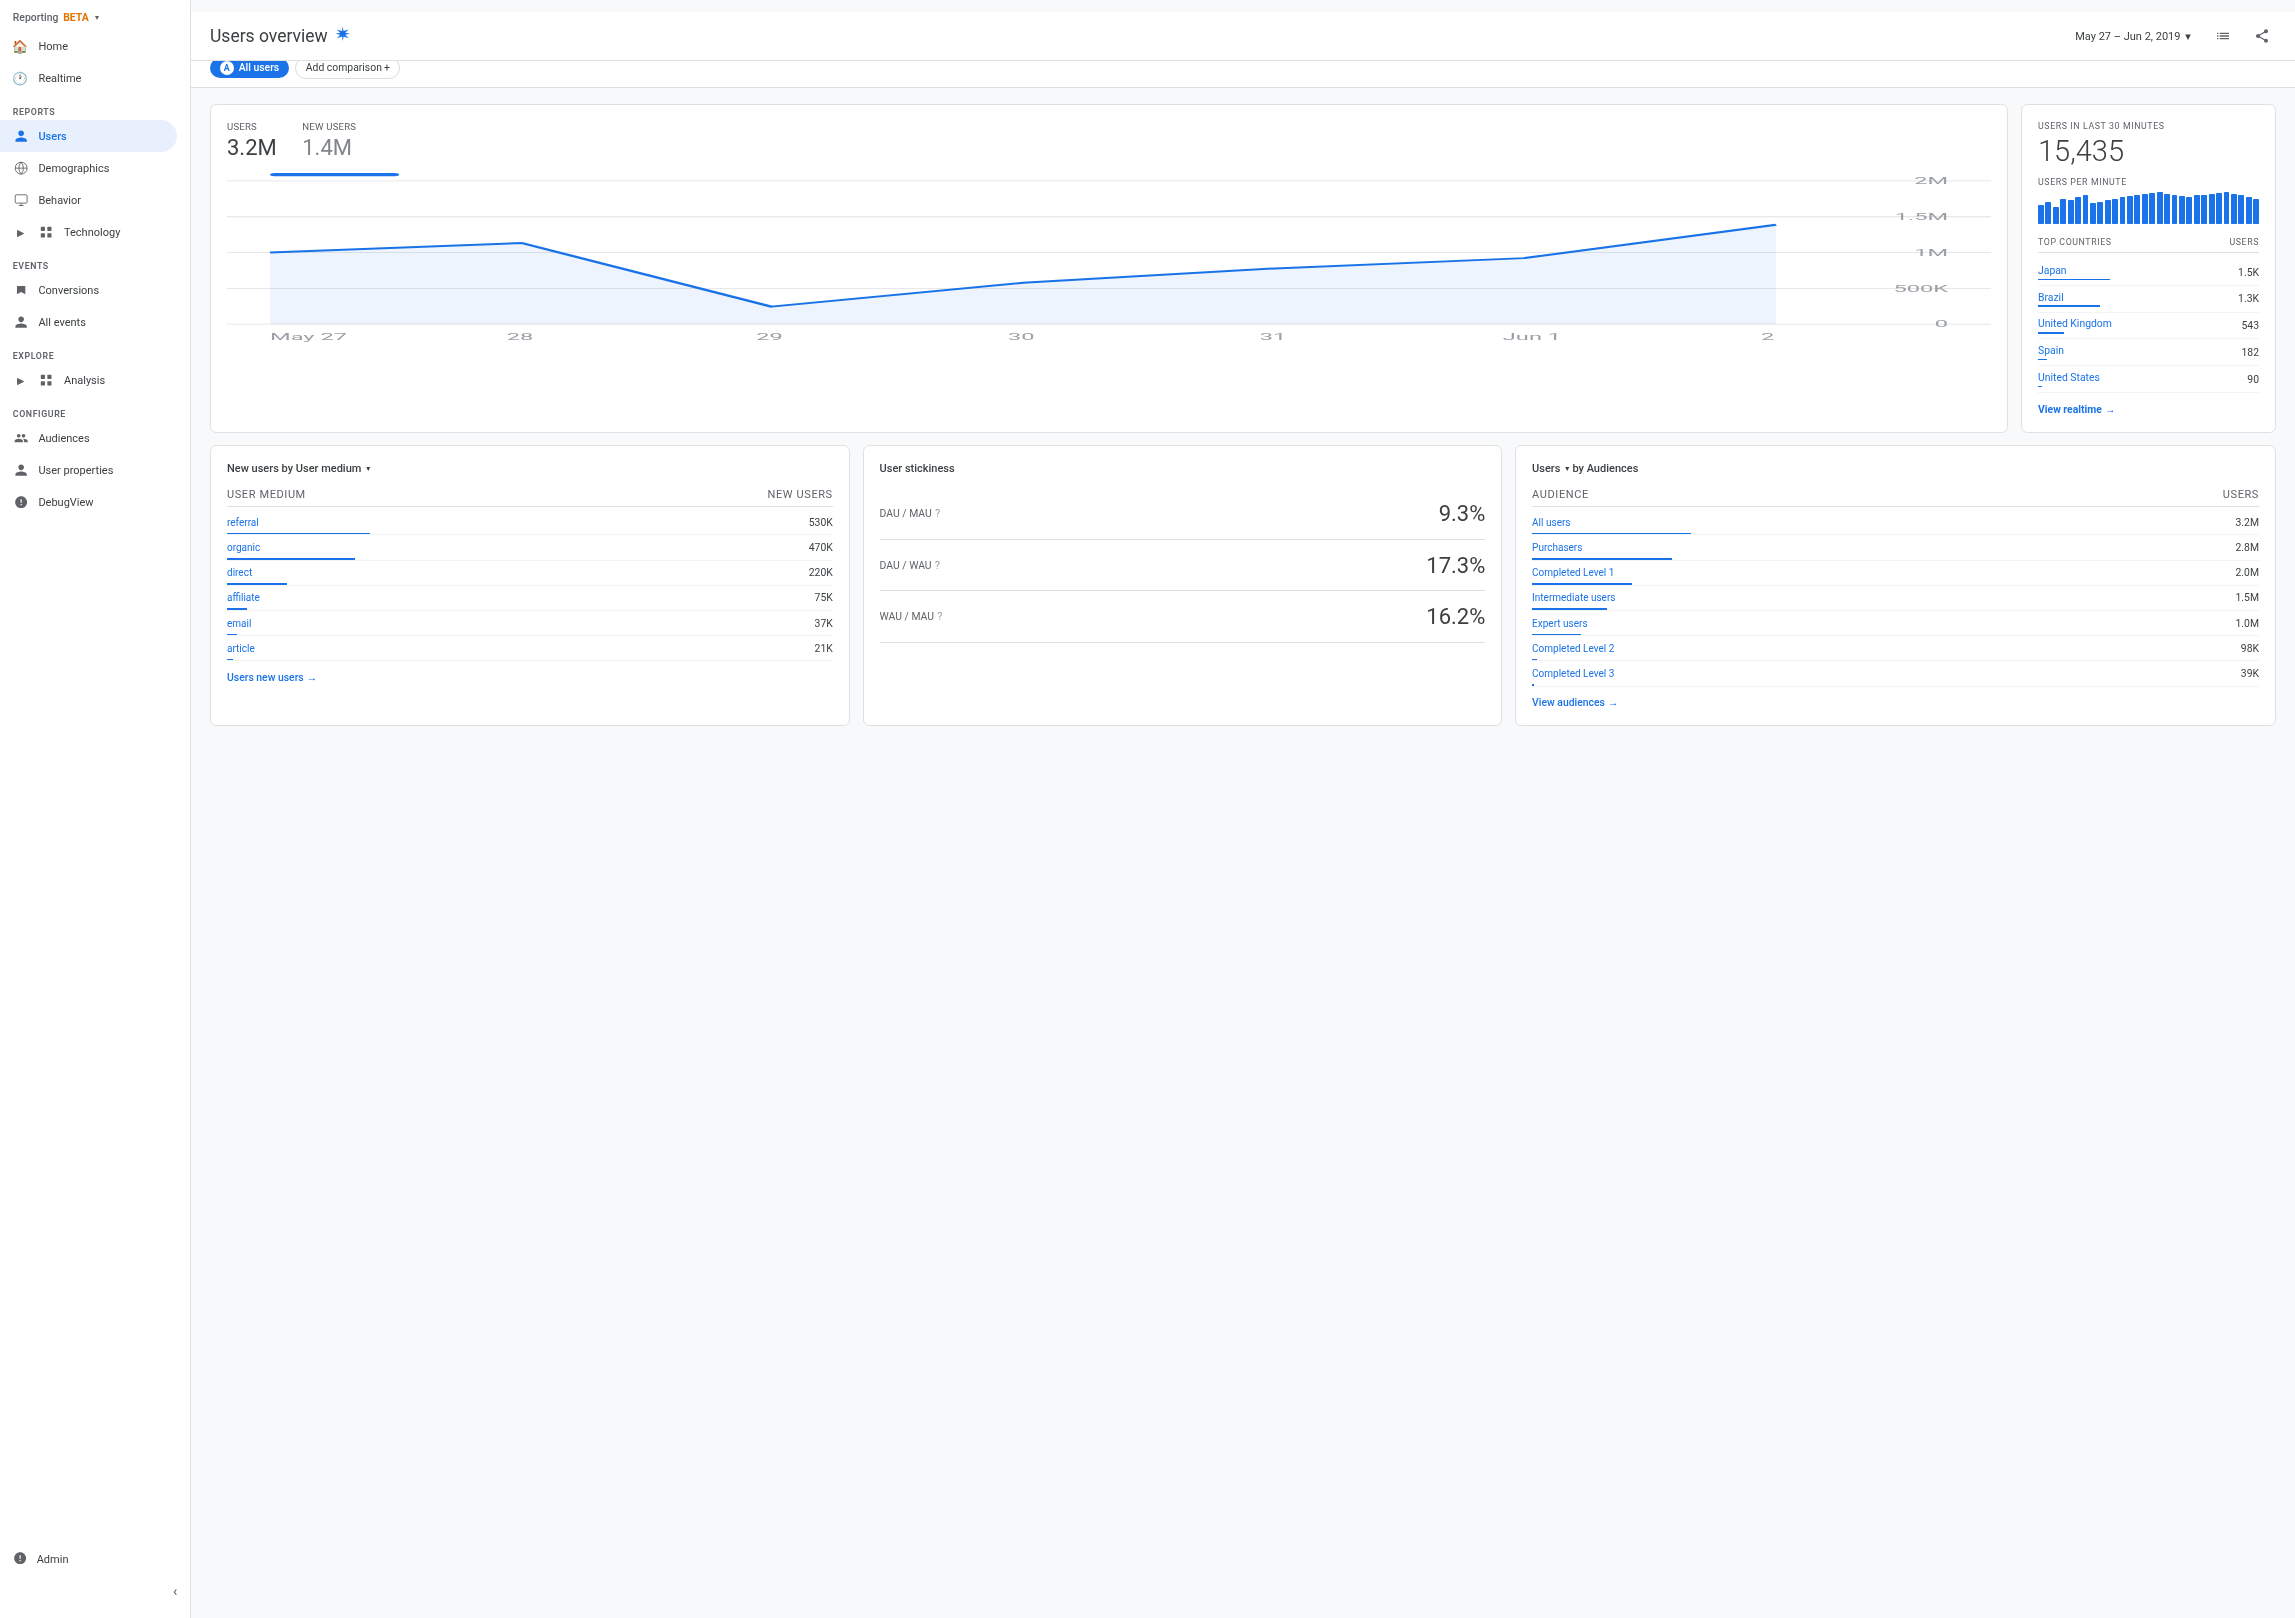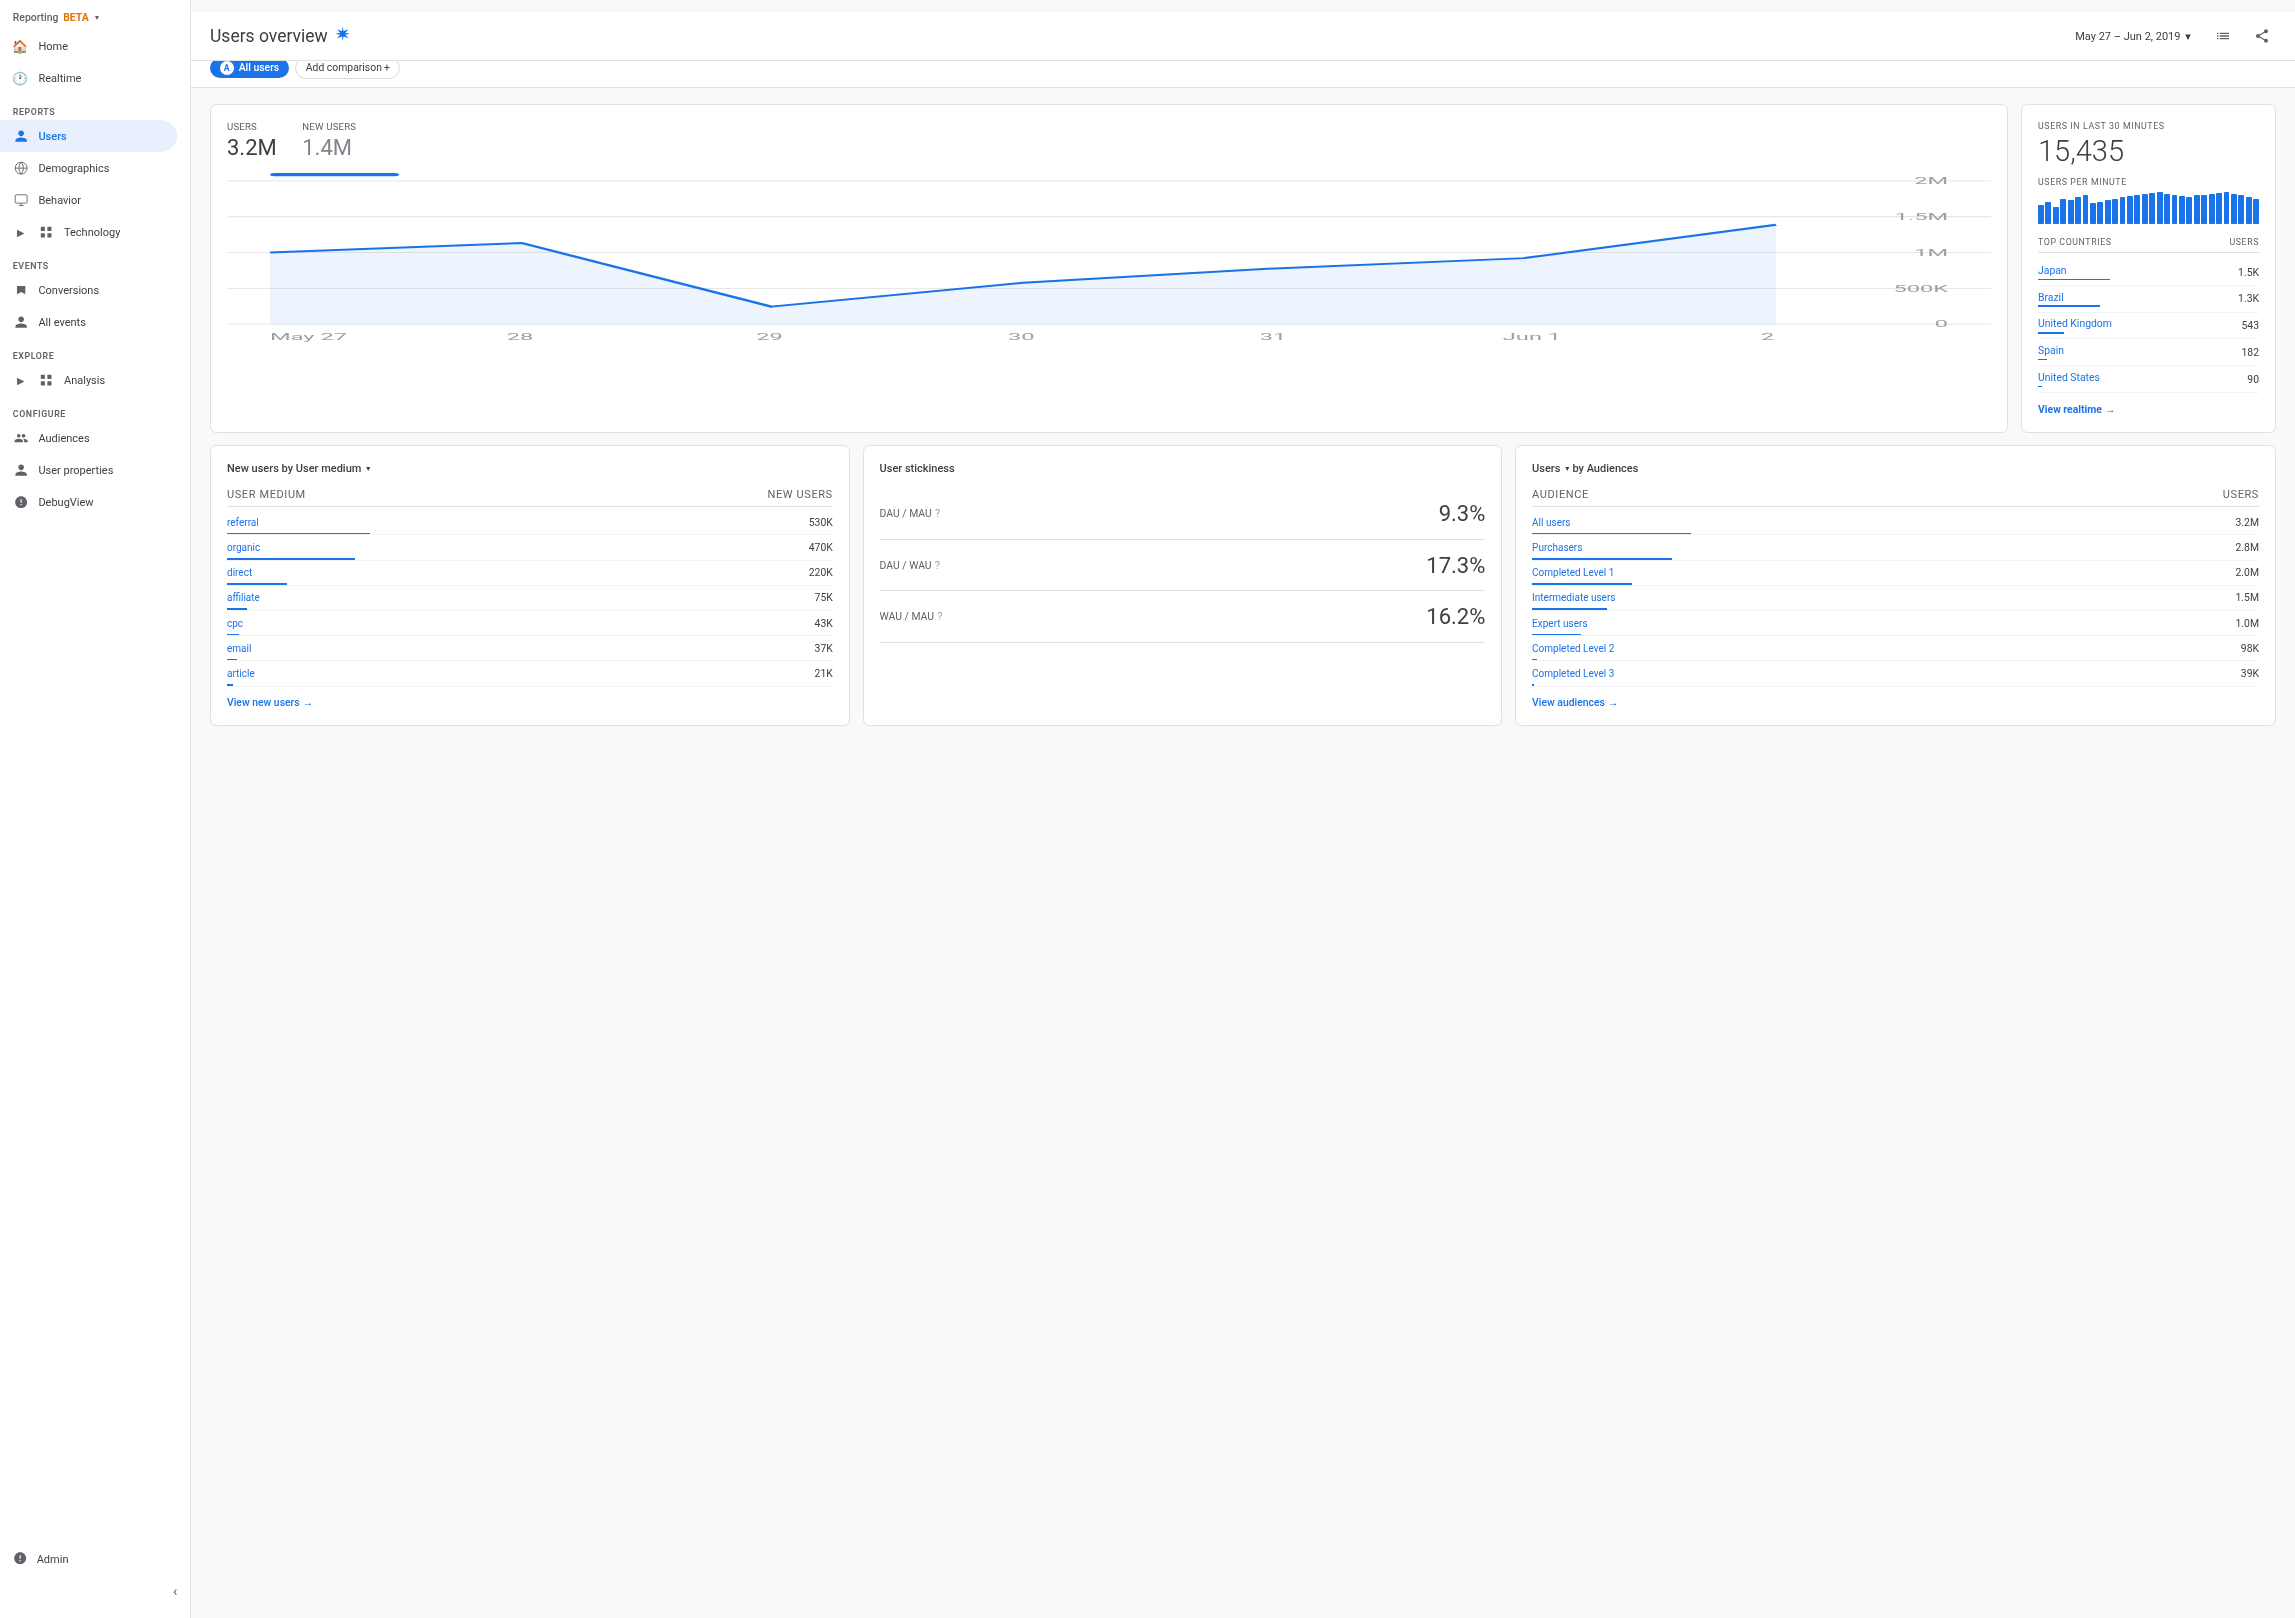--- a/index.html
+++ b/index.html
@@ -529,42 +529,35 @@
   </div>
             <div class="table-row">
     <div>
       <span class="row-label">affiliate</span>
       <div class="row-bar" style="width:20px;"></div>
     </div>
     <span class="row-value">75K</span>
   </div>
             <div class="table-row">
     <div>
-      <span class="row-label">cpc</span>
-      <div class="row-bar" style="width:11.5px;"></div>
-    </div>
-    <span class="row-value">43K</span>
-  </div>
-            <div class="table-row">
-    <div>
       <span class="row-label">email</span>
       <div class="row-bar" style="width:10px;"></div>
     </div>
     <span class="row-value">37K</span>
   </div>
             <div class="table-row">
     <div>
       <span class="row-label">article</span>
       <div class="row-bar" style="width:5.7px;"></div>
     </div>
     <span class="row-value">21K</span>
   </div>
           </div>
         <div class="view-link">
-          <span>View new users</span>
+          <span>Users new users</span>
           <span>→</span>
         </div>
       </div>
 
       <div class="card stickiness-card">
         <div class="card-title">User stickiness</div>
         <div id="stickinessMetrics">
             <div class="stickiness-row">
     <span class="stickiness-metric">
       DAU / MAU <span class="question-icon">?</span>

